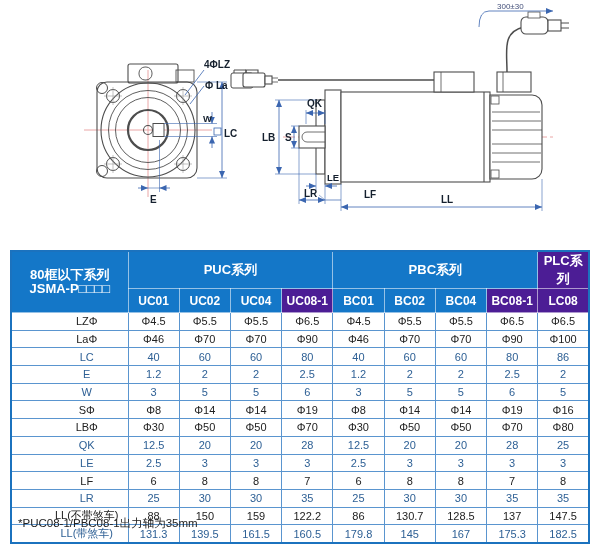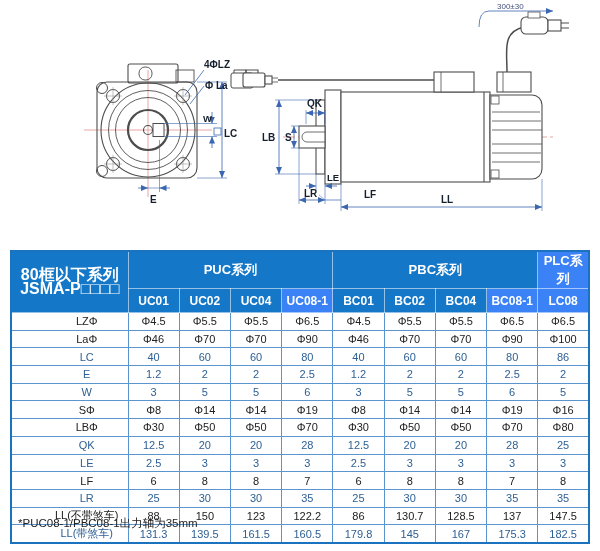--- a/index.html
+++ b/index.html
@@ -7,23 +7,23 @@
        font-family:"Liberation Sans","DejaVu Sans",sans-serif;}
   .drawing{position:absolute;top:0;left:0;}
   .dim-label{font-weight:bold;font-size:10px;fill:#15202e;}
   .dim-label.sm{font-size:9.5px;}
   .dim-small{font-size:8px;fill:#44507a;}
   .spec-table{position:absolute;top:250px;left:10px;width:580px;border-collapse:collapse;
               table-layout:fixed;border:2px solid #1b72be;}
   .spec-table th,.spec-table td{padding:0;text-align:center;vertical-align:middle;}
   .spec-table thead th{background:#1477c8;color:#fff;border:1px solid rgba(255,255,255,.55);
               font-size:13px;font-weight:bold;height:22px;}
-  .spec-table thead th.dark{background:#3b82f6;}
+  .spec-table thead th.dark{background:#4c1d95;}
   .spec-table thead th.colh{font-size:12px;height:23px;}
-  .spec-table thead th.corner{font-size:16px;line-height:14px;}
+  .spec-table thead th.corner{font-size:13px;line-height:14px;}
   .spec-table tbody td{border:1px solid #5a95cf;font-size:11px;height:16.7px;background:#fff;}
   .spec-table tbody td.rlabel{font-size:11px;padding-left:34px;}
   .t-dark{color:#212121;}
   .t-blue{color:#2e6095;}
   .footnotes{position:absolute;top:516px;left:10px;font-size:11.5px;line-height:15.5px;color:#222;margin-left:8px;}
 </style>
 </head>
 <body>
 
 <svg class="drawing" width="600" height="248" viewBox="0 0 600 248">
@@ -345,21 +345,21 @@
         <td class="t-blue">25</td>
         <td class="t-blue">30</td>
         <td class="t-blue">30</td>
         <td class="t-blue">35</td>
         <td class="t-blue">35</td>
       </tr>
       <tr>
         <td class="rlabel t-dark">LL(不带煞车)</td>
         <td class="t-dark">88</td>
         <td class="t-dark">150</td>
-        <td class="t-dark">123</td>
+        <td class="t-dark">159</td>
         <td class="t-dark">122.2</td>
         <td class="t-dark">86</td>
         <td class="t-dark">130.7</td>
         <td class="t-dark">128.5</td>
         <td class="t-dark">137</td>
         <td class="t-dark">147.5</td>
       </tr>
       <tr>
         <td class="rlabel t-blue">LL(带煞车)</td>
         <td class="t-blue">131.3</td>

